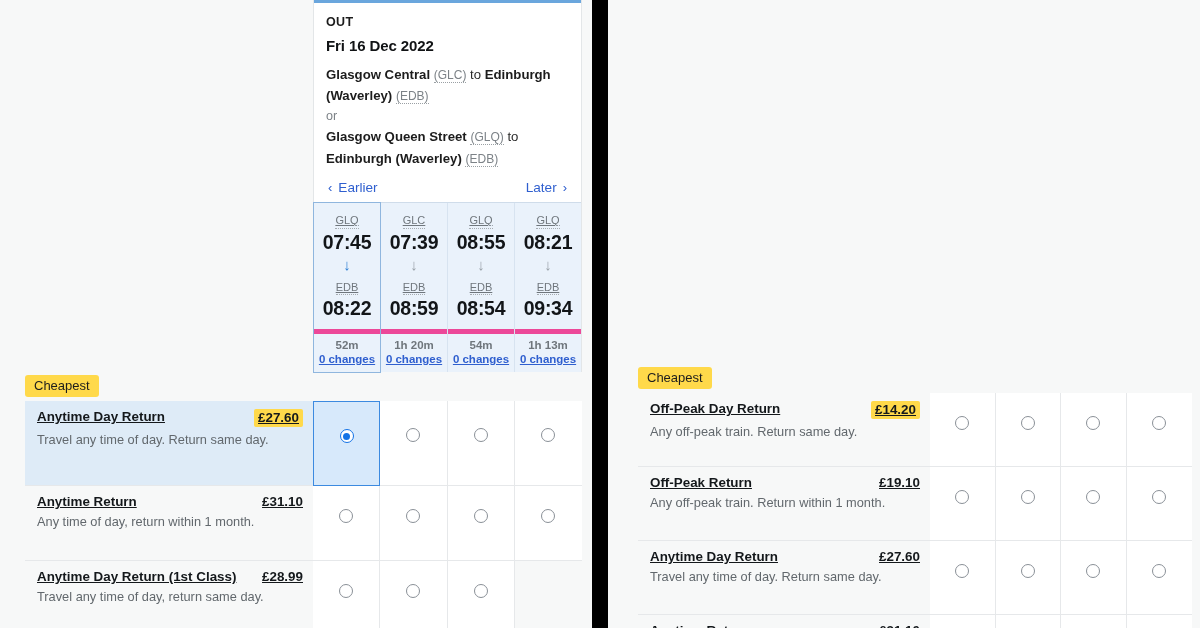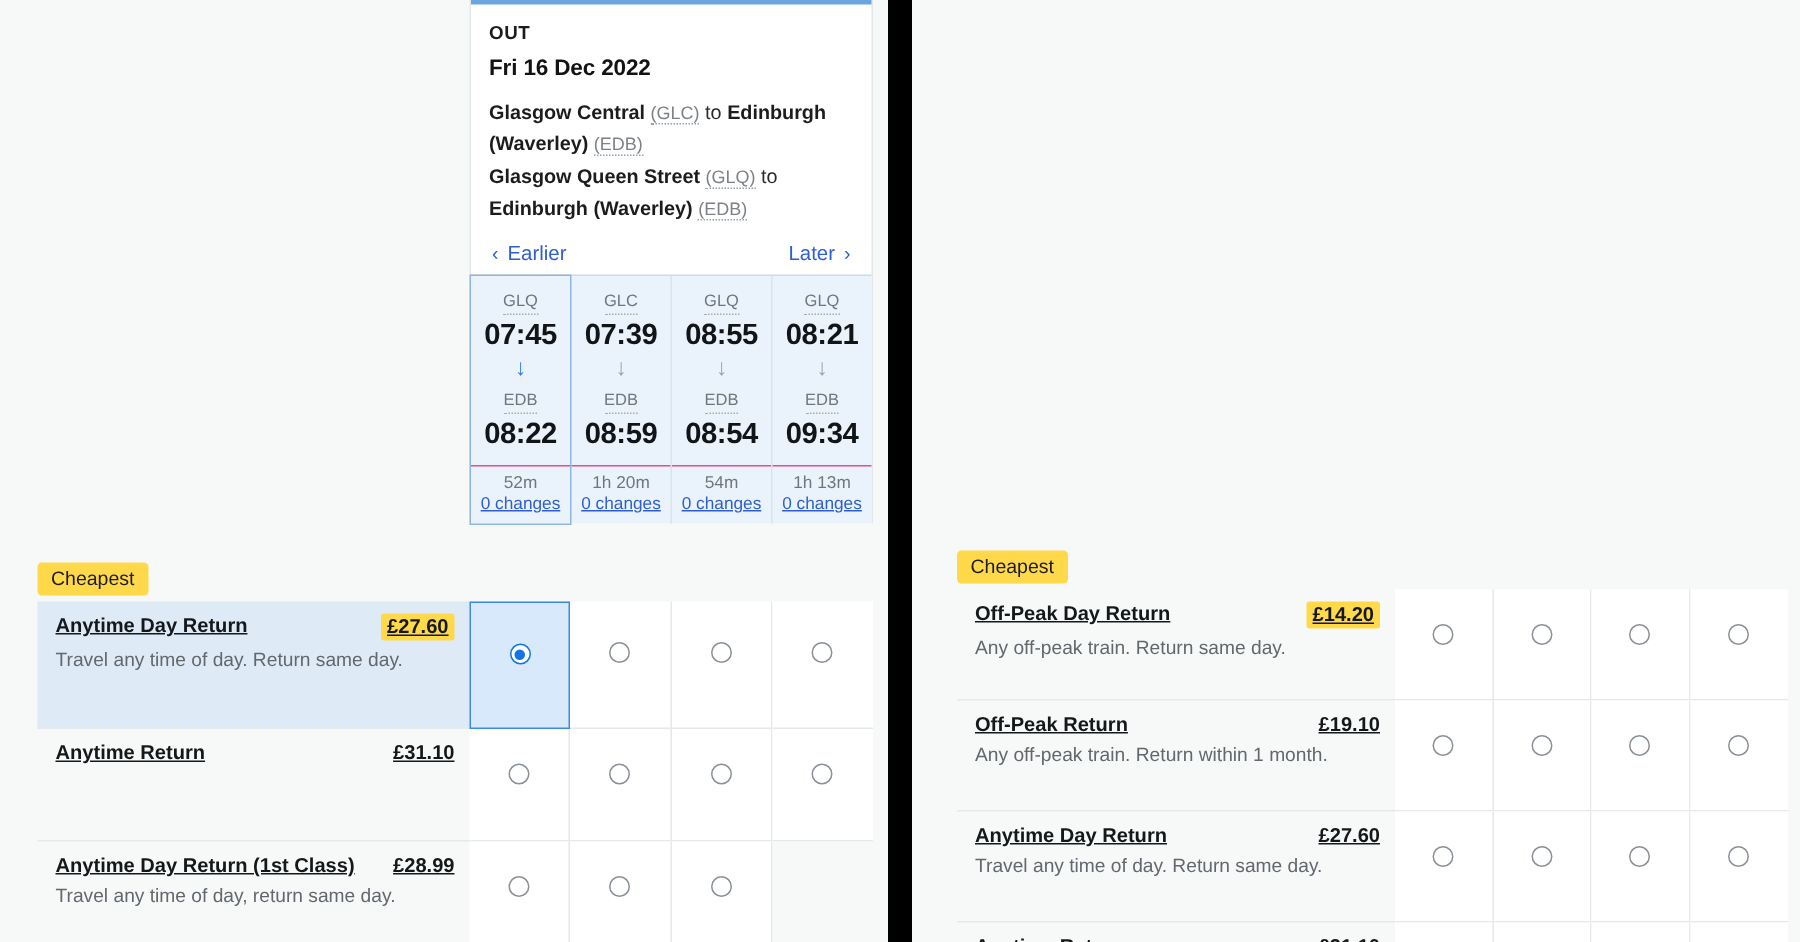--- a/index.html
+++ b/index.html
@@ -119,38 +119,40 @@
     border: 1px solid #8fb6de;
     margin: -1px 0 -1px -1px;
   }
   .dep-top { padding: 7px 0 6px 0; }
   .dep-crs {
     font-size: 11px;
     color: #6f767c;
     border-bottom: 1px dotted #a5abb0;
     display: inline-block;
     line-height: 1.25;
+    text-decoration: underline;
   }
   .dep-time {
     font-size: 19.5px;
     font-weight: 700;
     color: #121518;
     margin: 2px 0 3px 0;
     letter-spacing: -.3px;
   }
   .dep-arrow {
     font-size: 15px;
     color: #9aa2a9;
     line-height: 1.1;
     margin: 1px 0 3px 0;
   }
   .dep-col.selected .dep-arrow { color: #2f7fd4; font-weight: 700; }
   .dep-foot {
-    border-top: 1px solid #ec4899;
+    border-top: 5px solid #ec4899;
     padding: 5px 0 7px 0;
+    font-weight: bold;
   }
   .dep-dur {
     font-size: 11.5px;
     color: #6f767c;
     margin-bottom: 2px;
   }
   .dep-changes {
     font-size: 11.5px;
     color: #2f5fcf;
     text-decoration: underline;
@@ -260,20 +262,21 @@
         <div class="out-label">OUT</div>
         <div class="out-date">Fri 16 Dec 2022</div>
 
         <div class="route-line">
           <b>Glasgow Central</b>
           <span class="crs">(GLC)</span>
           <span class="to">to</span>
           <b>Edinburgh (Waverley)</b>
           <span class="crs">(EDB)</span>
         </div>
+        <div class="or-line">or</div>
         <div class="route-line">
           <b>Glasgow Queen Street</b>
           <span class="crs">(GLQ)</span>
           <span class="to">to</span>
           <b>Edinburgh (Waverley)</b>
           <span class="crs">(EDB)</span>
         </div>
 
         <div class="nav-row">
           <span class="nav-link">
@@ -352,20 +355,21 @@
                 <span class="fare-name">Anytime Day Return</span>
                 <span class="fare-price hlprice">£27.60</span>
               </div>
               <div class="fare-desc">Travel any time of day. Return same day.</div>
             </div>
             <div class="fare-row" style="height: 75px;">
               <div class="fare-head">
                 <span class="fare-name">Anytime Return</span>
                 <span class="fare-price">£31.10</span>
               </div>
+              <div class="fare-desc">Any time of day, return within 1 month.</div>
             </div>
             <div class="fare-row" style="height: 75px;">
               <div class="fare-head">
                 <span class="fare-name">Anytime Day Return (1st Class)</span>
                 <span class="fare-price">£28.99</span>
               </div>
               <div class="fare-desc">Travel any time of day, return same day.</div>
             </div>
           </div>
           <div class="radio-matrix" style="width: 269px;">

